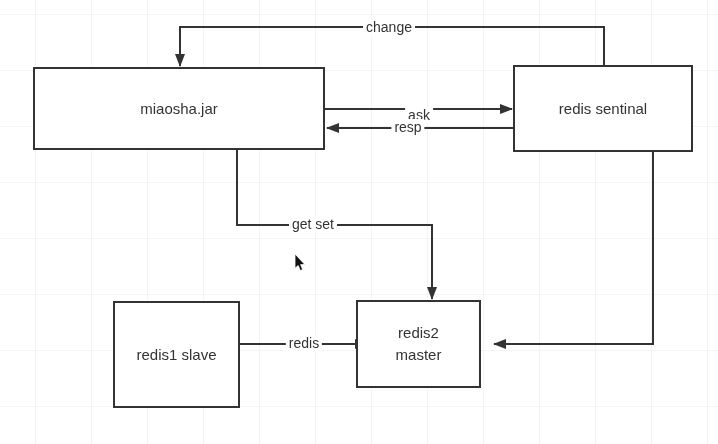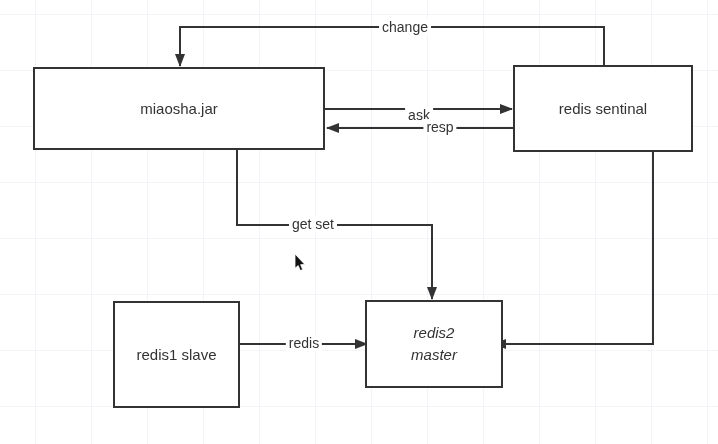--- a/index.html
+++ b/index.html
@@ -62,26 +62,26 @@
       <polyline points="325,109 512,109" marker-end="url(#arrowhead)"></polyline>
       <polyline points="513,128 327,128" marker-end="url(#arrowhead)"></polyline>
       <polyline points="237,150 237,225 432,225 432,299" marker-end="url(#arrowhead)"></polyline>
       <polyline points="240,344 367,344" marker-end="url(#arrowhead)"></polyline>
       <polyline points="653,152 653,344 494,344" marker-end="url(#arrowhead)"></polyline>
     </svg>
 
   <div class="node" style="left: 33px; top: 67px; width: 292px; height: 83px;">miaosha.jar</div>
   <div class="node" style="left: 513px; top: 65px; width: 180px; height: 87px;">redis sentinal</div>
   <div class="node" style="left: 113px; top: 301px; width: 127px; height: 107px;">redis1 slave</div>
-  <div class="node" style="left: 365px; top: 300px; width: 138px; height: 88px; font-style: italic;">redis2
+  <div class="node" style="left: 356px; top: 300px; width: 125px; height: 88px;">redis2
 master</div>
 
-  <div class="edge-label" style="left: 389px; top: 27px; margin-left: 16px;">change</div>
+  <div class="edge-label" style="left: 389px; top: 27px;">change</div>
   <div class="edge-label" style="left: 419px; top: 108px; margin-top: 7px;">ask</div>
-  <div class="edge-label" style="left: 440px; top: 127px;">resp</div>
+  <div class="edge-label" style="left: 408px; top: 127px;">resp</div>
   <div class="edge-label" style="left: 313px; top: 224px;">get set</div>
   <div class="edge-label" style="left: 304px; top: 343px;">redis</div>
 
   <svg class="cursor" viewBox="0 0 12 18" style="left: 294px; top: 254px;">
     <path d="M1,0 L1,14.2 L4.2,11.6 L6.3,16.6 L8.7,15.5 L6.6,10.7 L10.8,10.4 Z" fill="#111111" stroke="#ffffff" stroke-width="0.8"></path>
   </svg>
 
 </div>
 
 </body></html>

